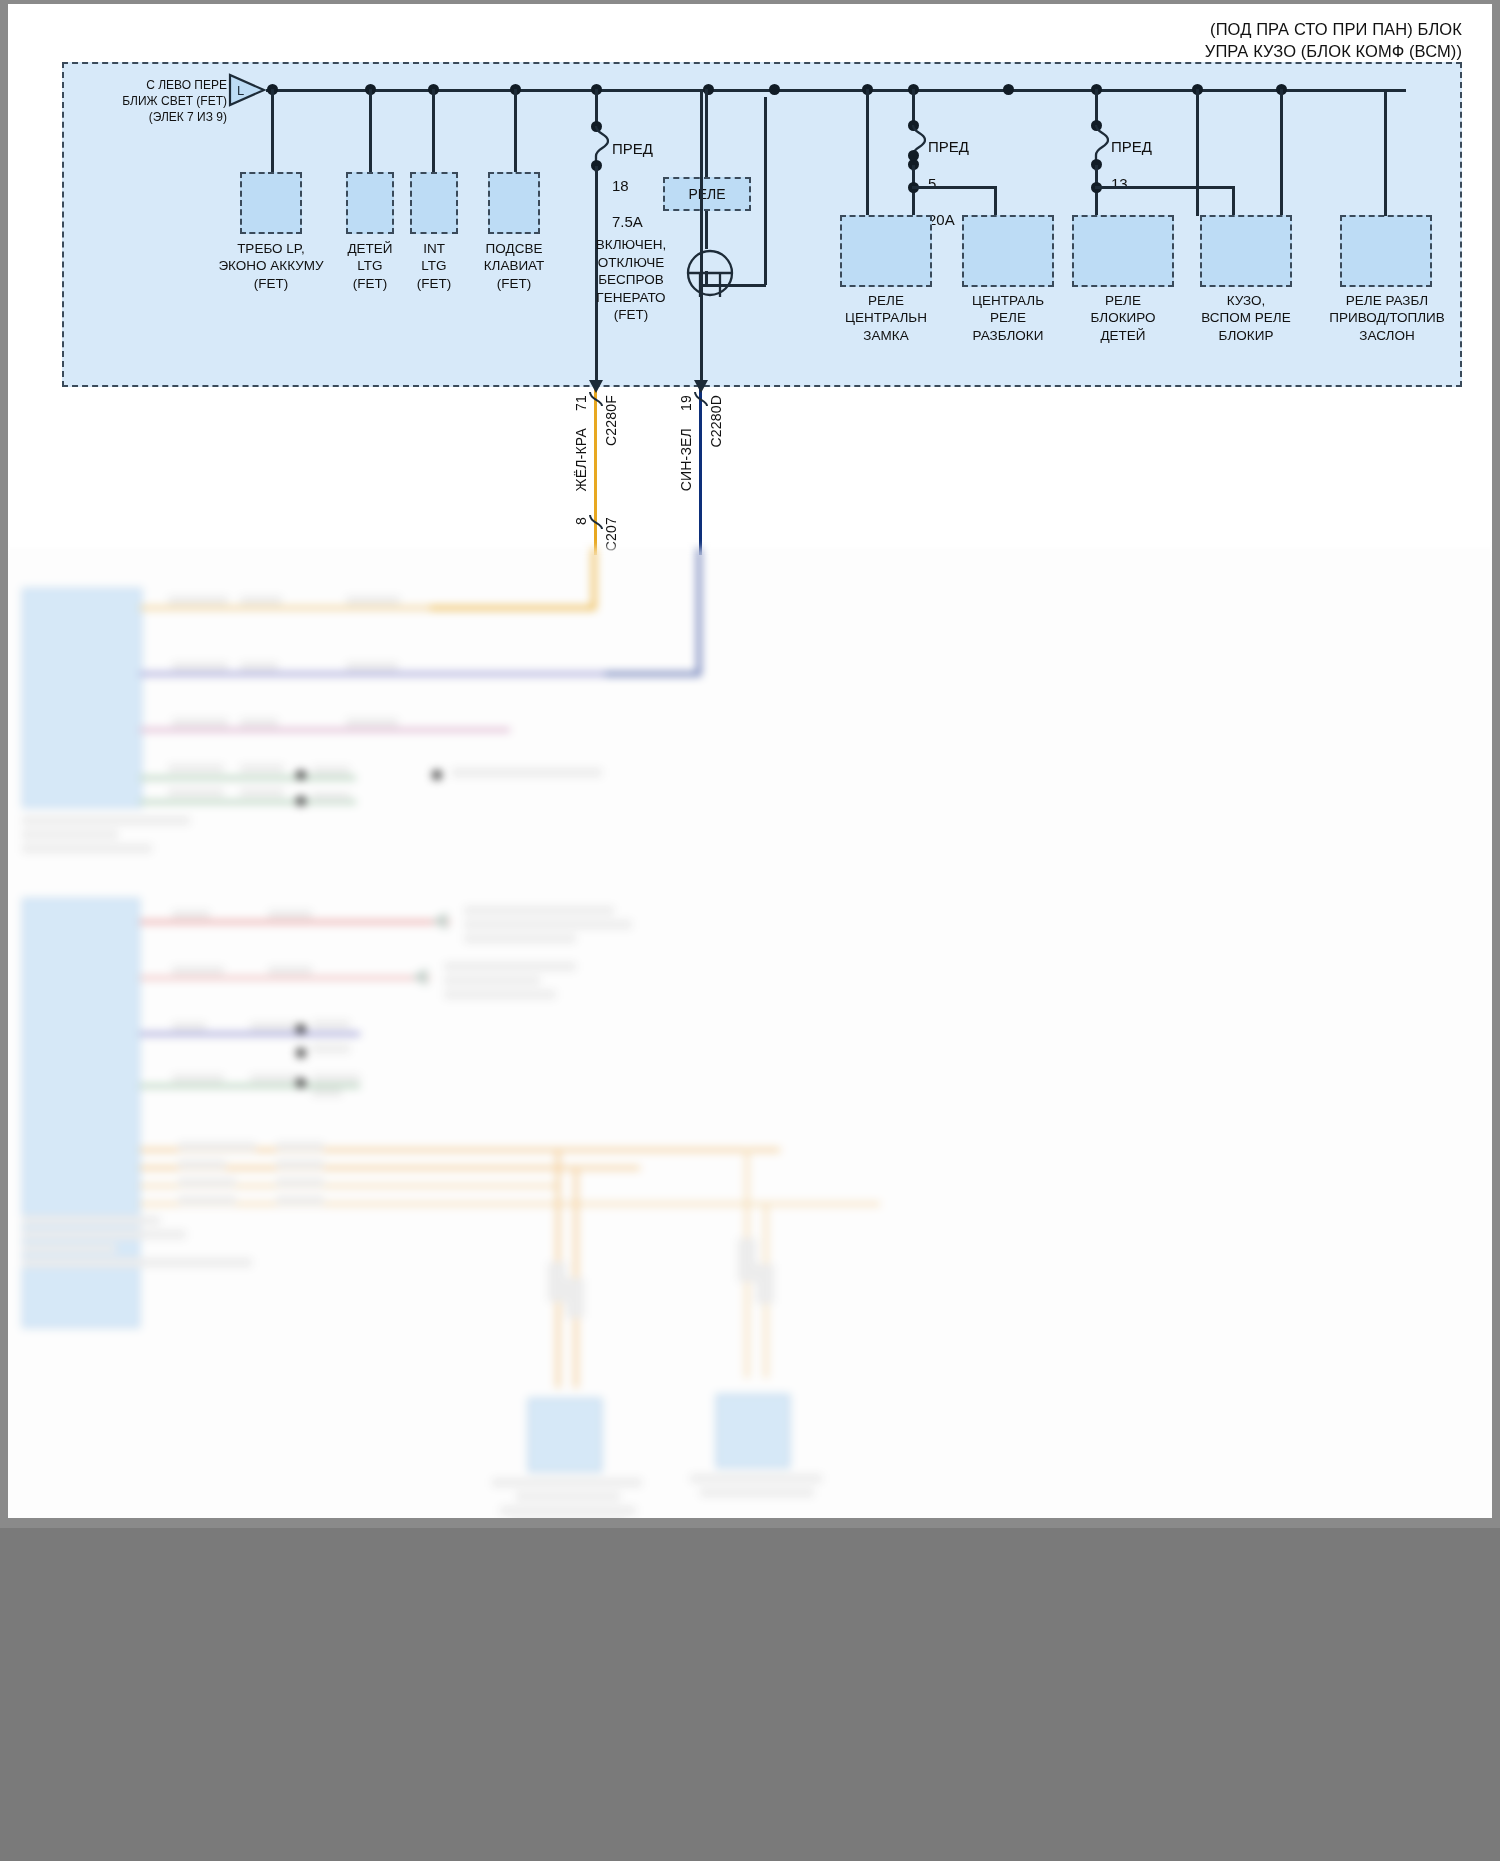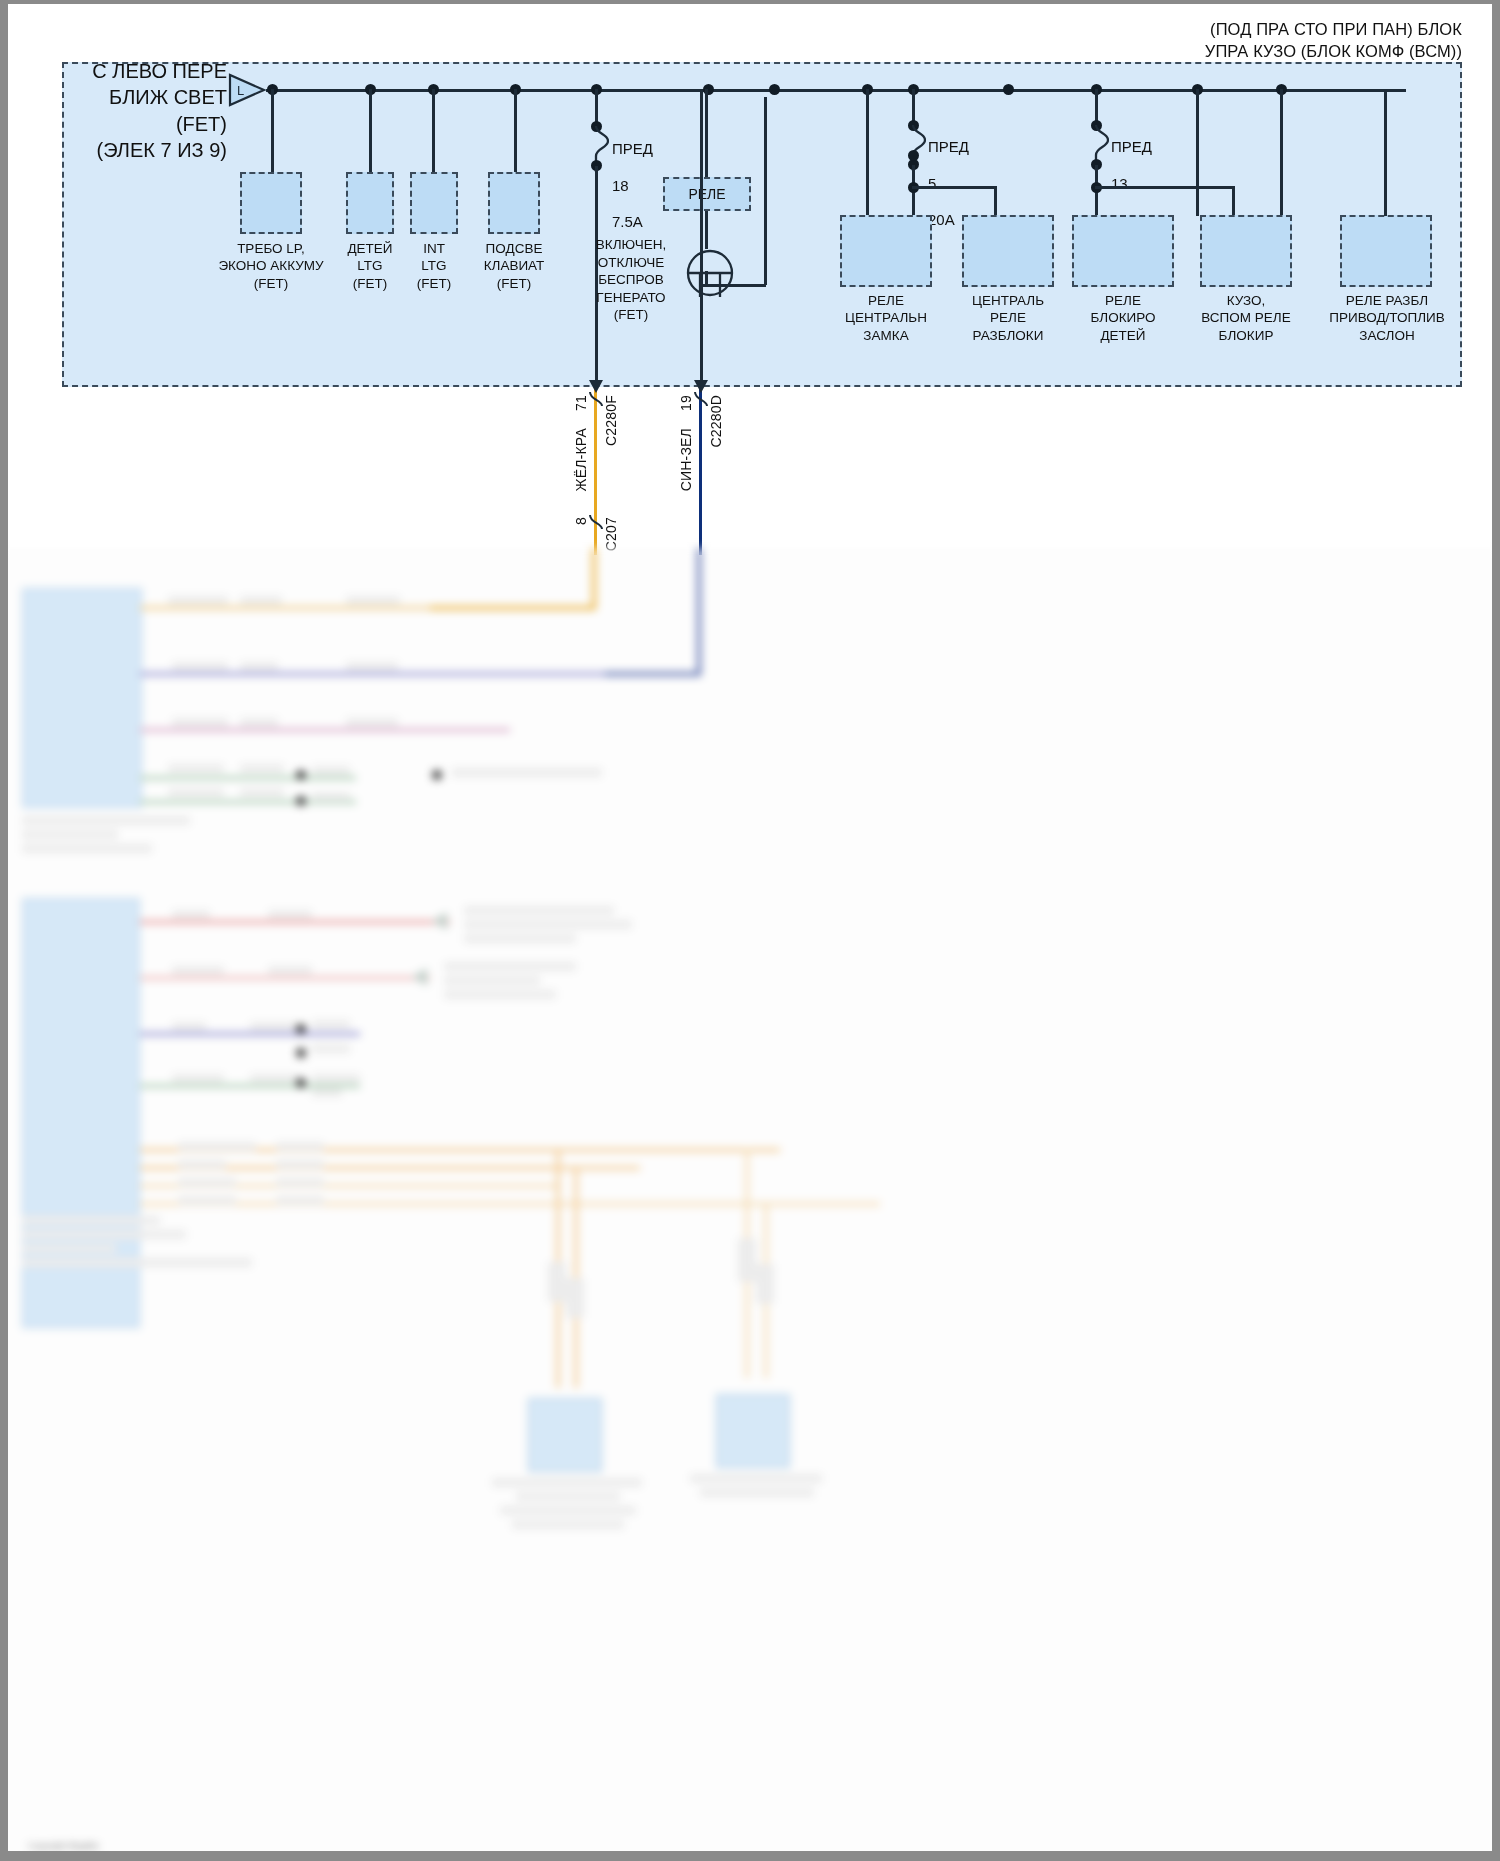--- a/index.html
+++ b/index.html
@@ -4,21 +4,21 @@
 <style>
   * { box-sizing: border-box; }
   html, body {
     margin: 0; padding: 0;
     background: #7a7a7a;
     font-family: "Liberation Sans", sans-serif;
   }
   #page {
     position: relative;
     width: 1500px;
-    height: 1861px;
+    height: 1528px;
     background: #ffffff;
     overflow: hidden;
   }
 
   
   #sharp-region {
     position: absolute;
     left: 0; top: 0;
     width: 1500px; height: 556px;
     background: #ffffff;
@@ -52,24 +52,24 @@
     border-radius: 50%;
     background: #111c26;
   }
 
   
   .tri-wrap { position: absolute; left: 228px; top: 73px; width: 40px; height: 34px; }
   .tri-wrap svg { display:block; }
 
   .in-label {
     position: absolute;
-    left: 62px; top: 58px;
+    left: 62px; top: 78px;
     width: 165px;
     text-align: right;
-    font-size: 20px;
+    font-size: 12px;
     line-height: 1.32;
     color: #111;
     white-space: pre-line;
   }
 
   
   .blk {
     position: absolute;
     background: #bddcf5;
     border: 2.5px dashed #3a4a5a;

